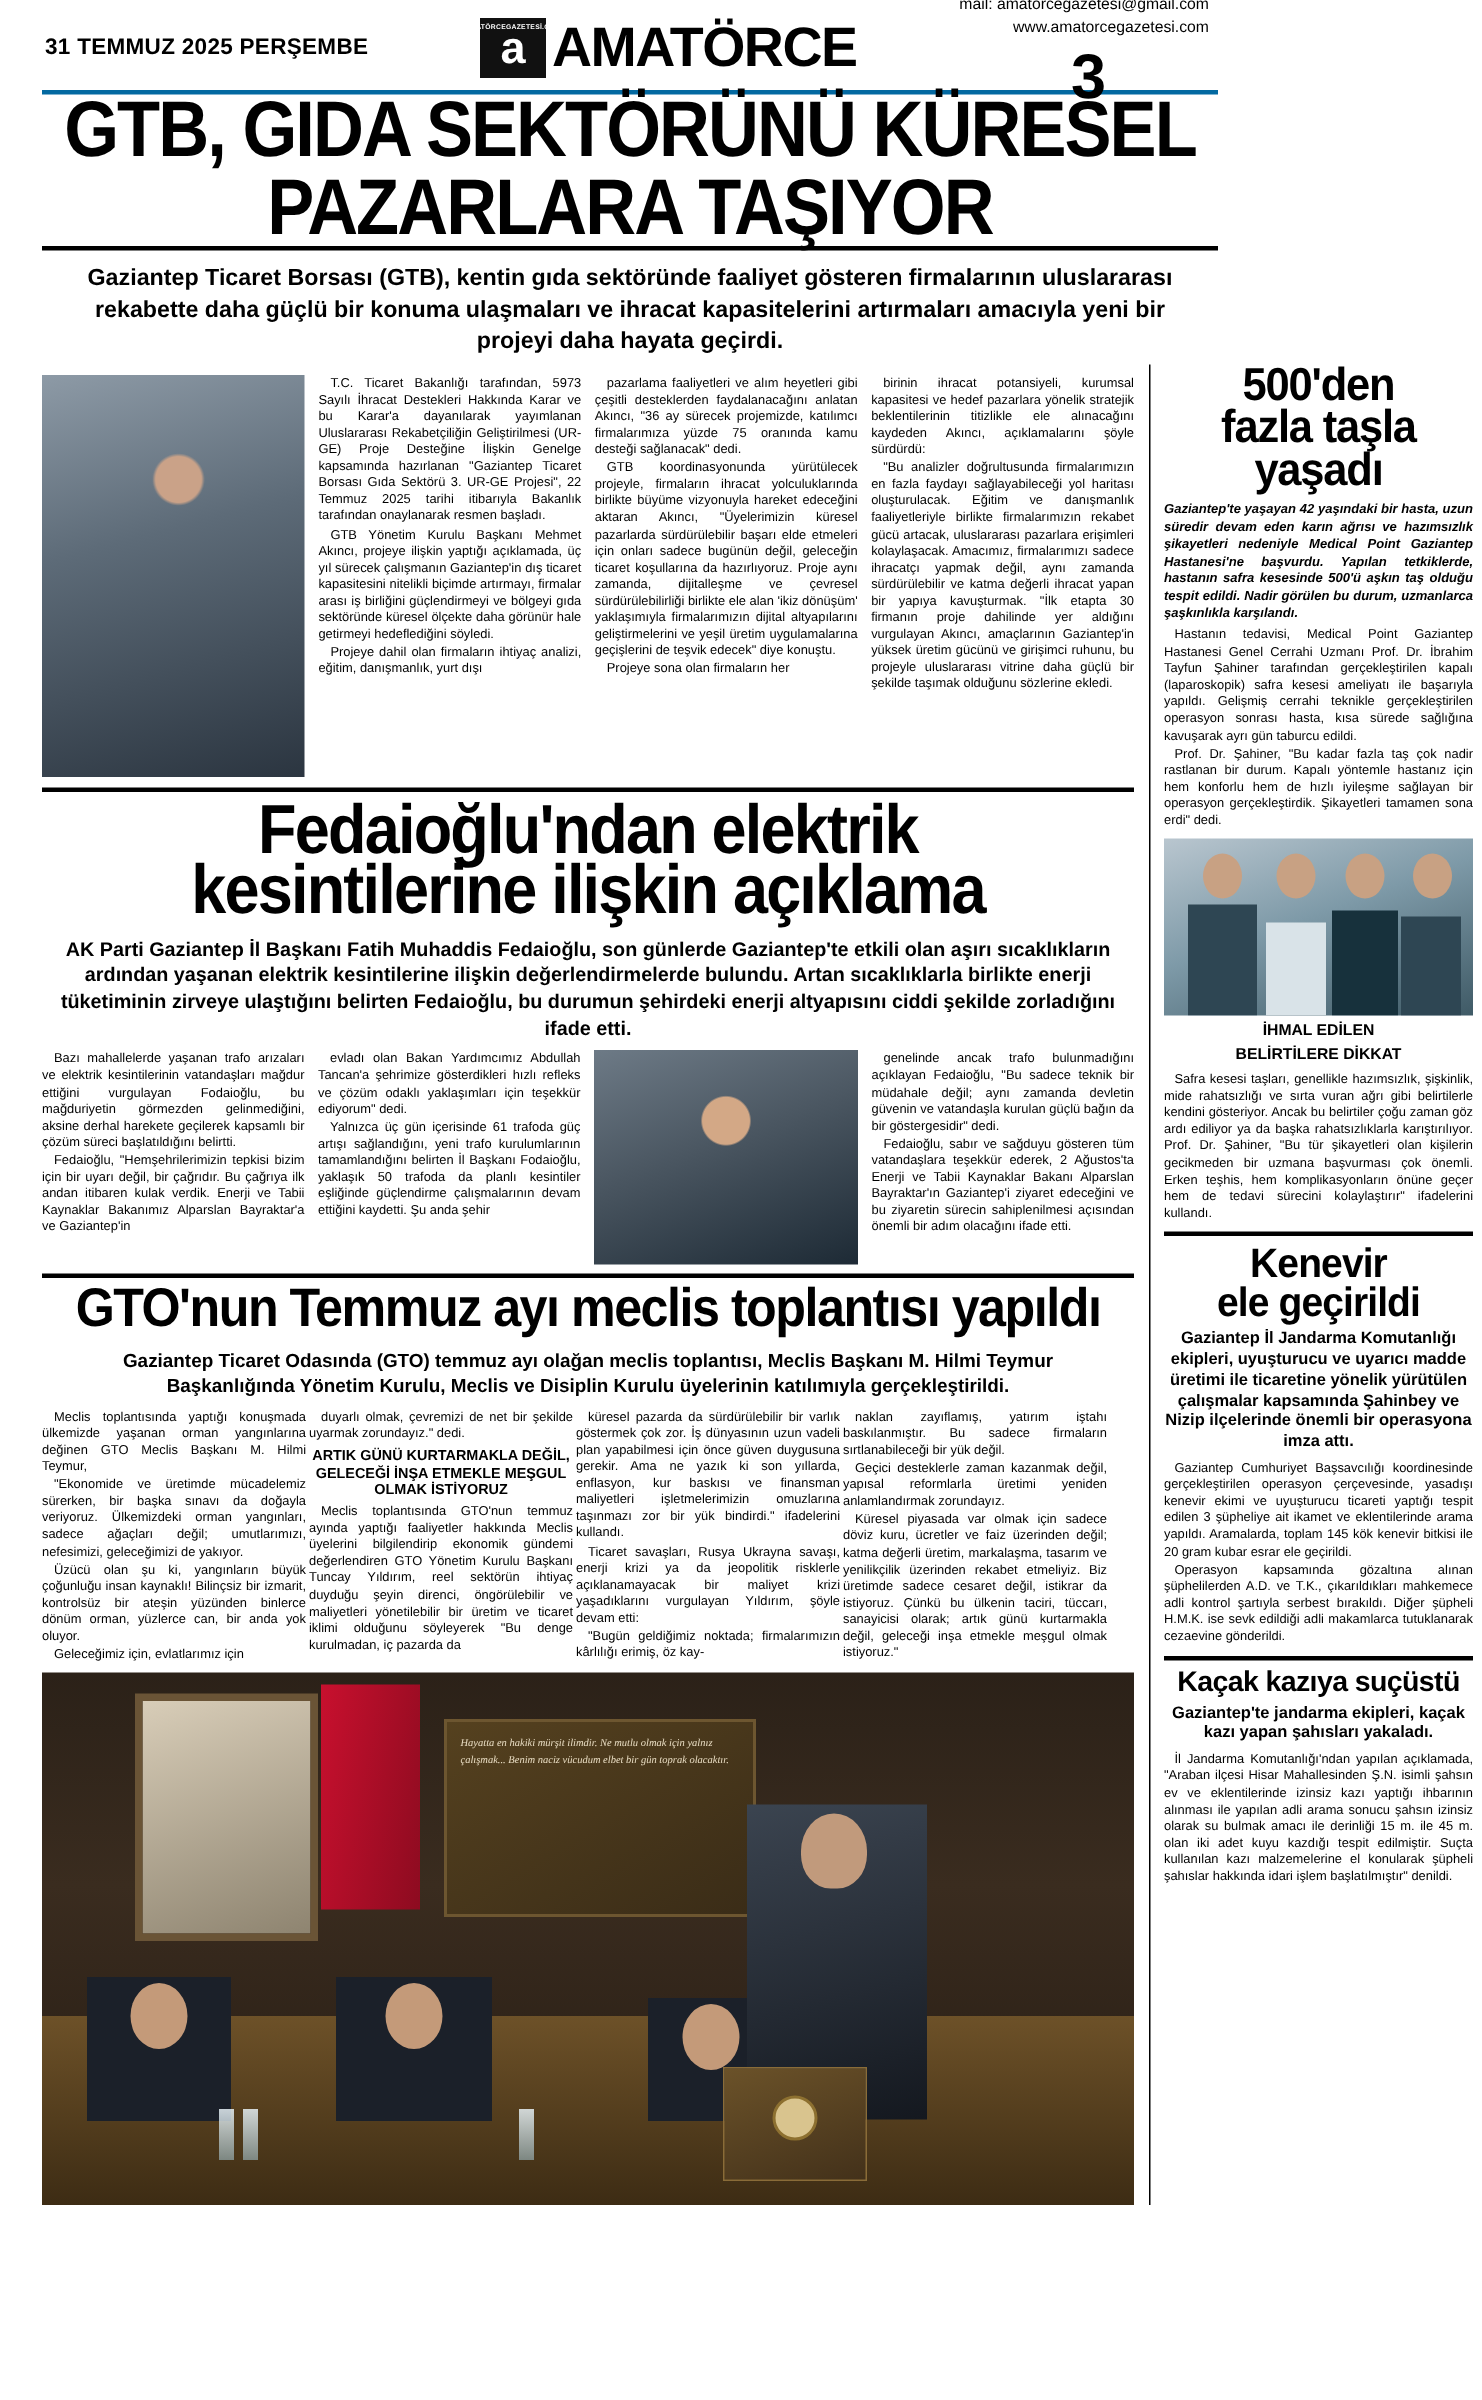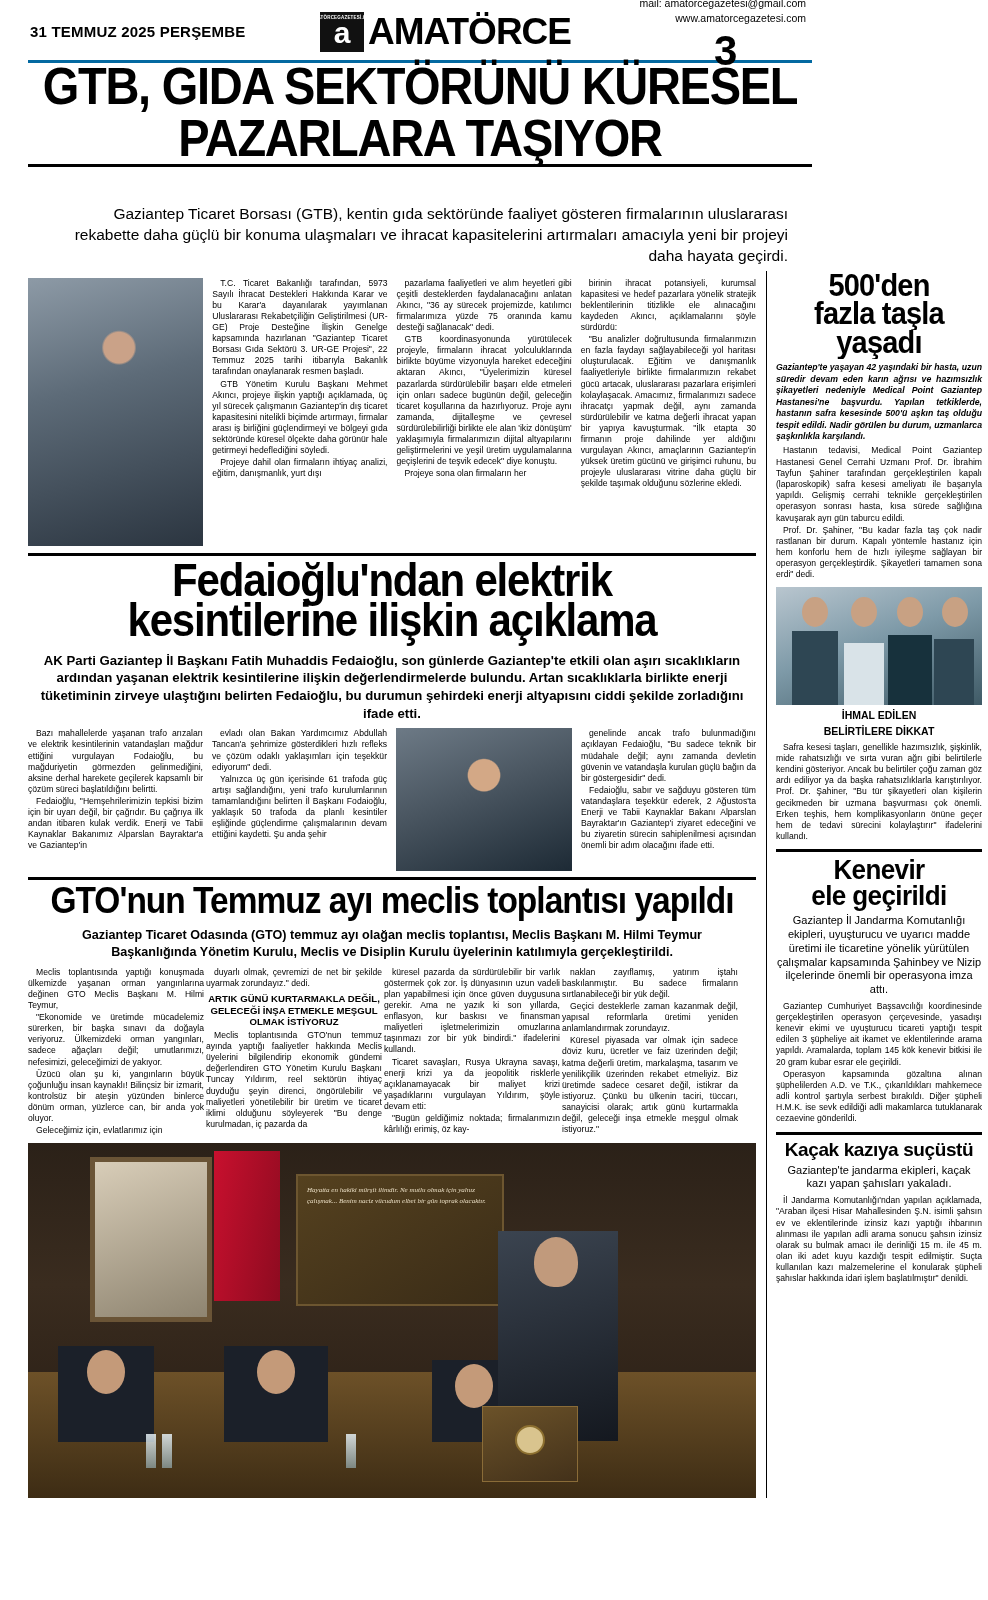--- a/index.html
+++ b/index.html
@@ -40,22 +40,22 @@
   .banner {
     border-top: 3px solid #0369a1; border-bottom: 3px solid #000;
     margin-top: 2px; padding: 3px 0 6px 0;
   }
   .banner h1 {
     margin: 0; font-size: 47px; line-height: .98; font-weight: bold;
     letter-spacing: -1.3px; text-align: center;
     transform: scaleY(1.12); transform-origin: center;
   }
   .banner-sub {
-    text-align: right; font-weight: normal; font-size: 15.5px;
-    line-height: 1.35; padding: 9px 24px 4px 24px; margin-top: 28px;
+    text-align: center; font-weight: bold; font-size: 15.5px;
+    line-height: 1.35; padding: 9px 24px 4px 24px;
   }
 
   
   .body-grid { display: flex; gap: 10px; }
   .left-col { width: 728px; }
   .right-col { width: 216px; border-left: 1px solid #000; padding-left: 9px; }
 
   
   .story1 { display: flex; gap: 9px; padding-top: 7px; }
   .photo {
@@ -199,21 +199,21 @@
   .hr-thick { border: 0; border-top: 3px solid #000; margin: 7px 0 5px 0; }
   .rail-head2 {
     font-size: 26px; font-weight: bold; line-height: 1; text-align: center;
     letter-spacing: -.6px; transform: scaleY(1.05);
   }
   .rail-head3 {
     font-size: 19px; font-weight: bold; line-height: 1; text-align: center;
     letter-spacing: -.4px;
   }
   .rail-bold-c {
-    font-size: 11px; font-weight: normal; text-align: center; line-height: 1.25;
+    font-size: 11px; font-weight: bold; text-align: center; line-height: 1.25;
     margin: 5px 0 4px 0;
   }
 </style>
 </head>
 <body>
 
 <div class="page">
 
   <div class="masthead">
     <div class="date-box">31 TEMMUZ 2025 PERŞEMBE</div>

